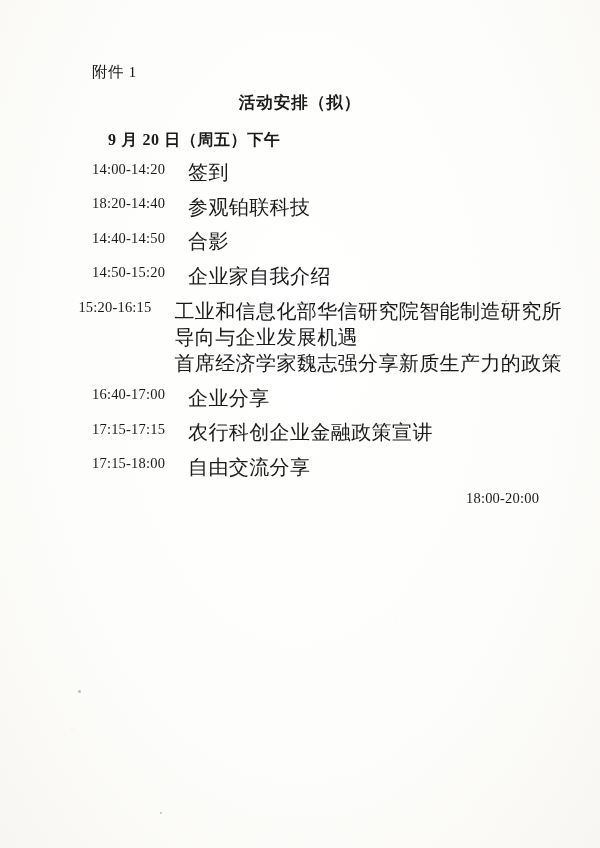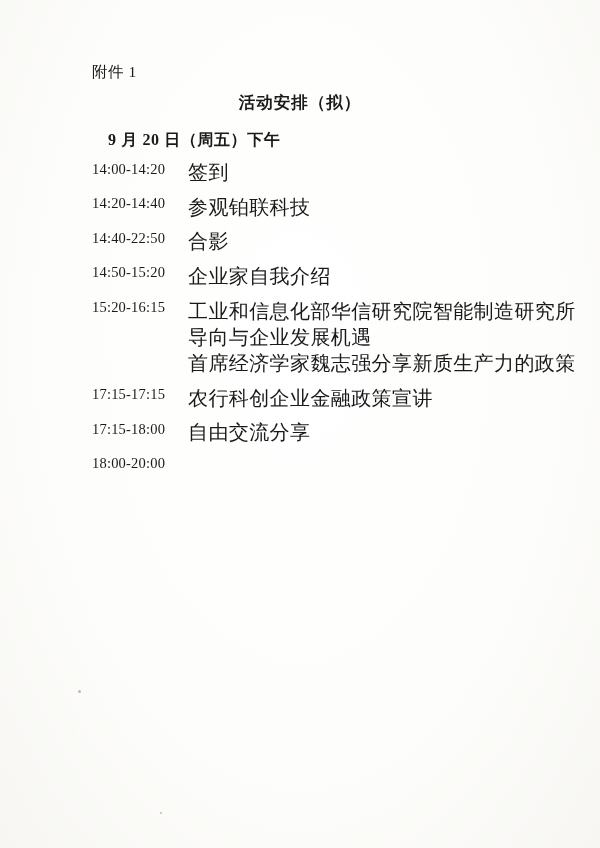--- a/index.html
+++ b/index.html
@@ -76,20 +76,21 @@
   .schedule {
     position: absolute;
     left: 92px;
     top: 160px;
     width: 470px;
   }
   .sched-row {
     display: flex;
     align-items: flex-start;
     margin-bottom: 9.5px;
+    justify-content: flex-end;
   }
   .sched-time {
     width: 96px;
     flex: 0 0 96px;
     font-size: 14.5px;
     letter-spacing: 0.2px;
     font-family: "Liberation Serif", "DejaVu Serif", serif;
     white-space: nowrap;
     padding-top: 0.5px;
   }
@@ -124,28 +125,28 @@
     <div class="schedule">
 
       <div class="sched-row">
         <div class="sched-time">14:00-14:20</div>
         <div class="sched-desc">
           <span class="line">签到</span>
         </div>
       </div>
 
       <div class="sched-row">
-        <div class="sched-time">14:20-14:40</div>
+        <div class="sched-time">18:20-14:40</div>
         <div class="sched-desc">
           <span class="line">参观铂联科技</span>
         </div>
       </div>
 
       <div class="sched-row">
-        <div class="sched-time">14:40-22:50</div>
+        <div class="sched-time">14:40-14:50</div>
         <div class="sched-desc">
           <span class="line">合影</span>
         </div>
       </div>
 
       <div class="sched-row">
         <div class="sched-time">14:50-15:20</div>
         <div class="sched-desc">
           <span class="line">企业家自我介绍</span>
         </div>
@@ -153,20 +154,26 @@
 
       <div class="sched-row tall">
         <div class="sched-time">15:20-16:15</div>
         <div class="sched-desc">
           <span class="line">工业和信息化部华信研究院智能制造研究所</span>
           <span class="line">导向与企业发展机遇</span>
           <span class="line">首席经济学家魏志强分享新质生产力的政策</span>
         </div>
       </div>
 
+      <div class="sched-row">
+        <div class="sched-time">16:40-17:00</div>
+        <div class="sched-desc">
+          <span class="line">企业分享</span>
+        </div>
+      </div>
 
       <div class="sched-row">
         <div class="sched-time">17:15-17:15</div>
         <div class="sched-desc">
           <span class="line">农行科创企业金融政策宣讲</span>
         </div>
       </div>
 
       <div class="sched-row">
         <div class="sched-time">17:15-18:00</div>

